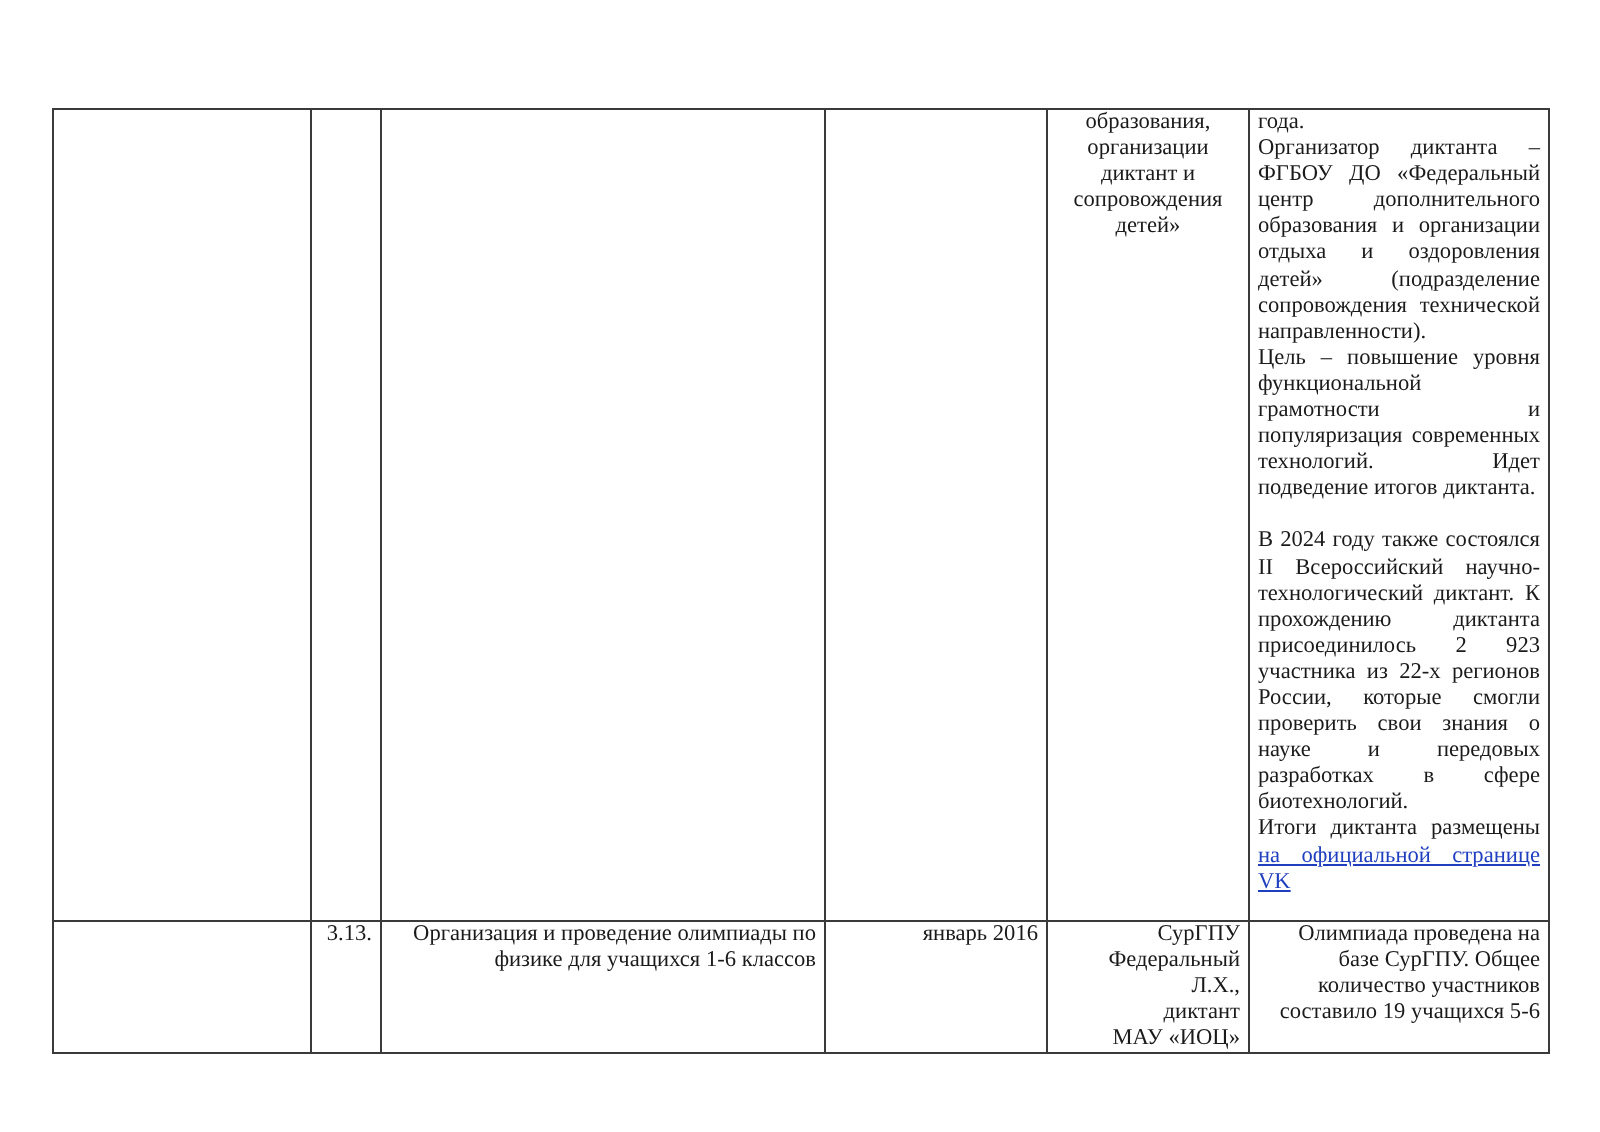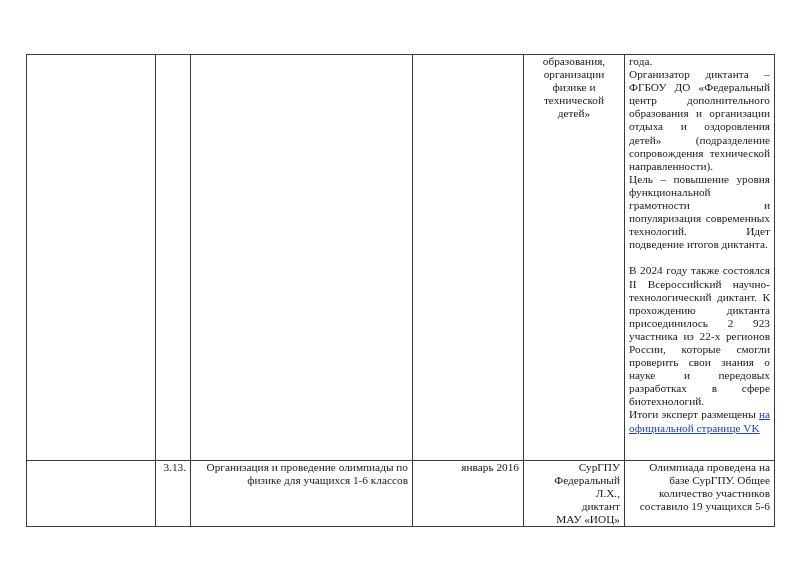--- a/index.html
+++ b/index.html
@@ -34,32 +34,32 @@
     </colgroup>
     <tbody>
         <tr class="r1">
       <td></td>
       <td></td>
       <td></td>
       <td></td>
       <td class="center">
         <div>образования,</div>
         <div>организации</div>
-        <div>физике и</div>
-        <div>технической</div>
+        <div>диктант и</div>
+        <div>сопровождения</div>
         <div>детей»</div>
       </td>
       <td class="just">
         <p>года.</p>
         <p>Организатор диктанта – ФГБОУ ДО «Федеральный центр дополнительного образования и организации отдыха и оздоровления детей» (подразделение сопровождения технической направленности).</p>
         <p>Цель – повышение уровня функциональной грамотности и популяризация современных технологий. Идет подведение итогов диктанта.</p>
         <div class="gap"></div>
         <p>В 2024 году также состоялся II Всероссийский научно-технологический диктант. К прохождению диктанта присоединилось 2 923 участника из 22-х регионов России, которые смогли проверить свои знания о науке и передовых разработках в сфере биотехнологий.</p>
         <p>
-          <span>Итоги эксперт размещены</span>
+          <span>Итоги диктанта размещены</span>
           <a class="link" href="#">на официальной странице VK</a>
         </p>
       </td>
     </tr>
     <tr class="r2">
       <td></td>
       <td>3.13.</td>
       <td class="just">Организация и проведение олимпиады по физике для учащихся 1-6 классов</td>
       <td class="center">январь 2016</td>
       <td class="center">

